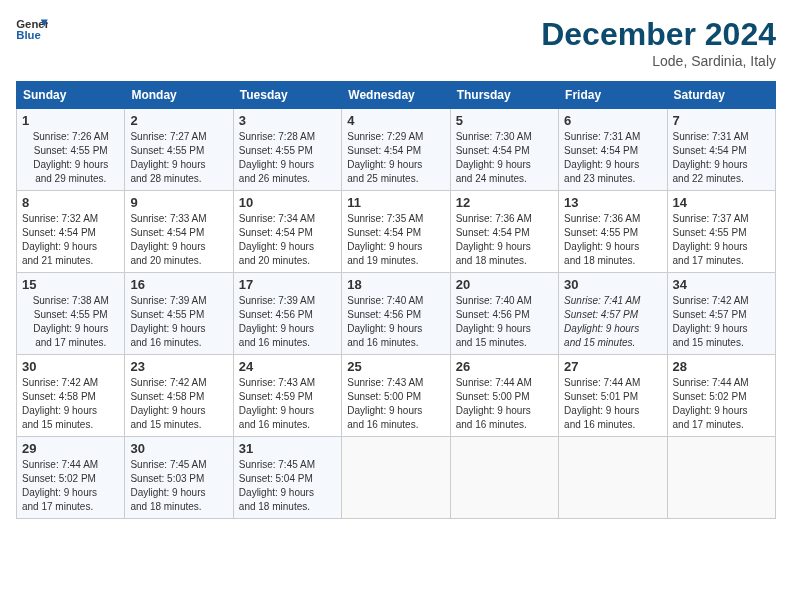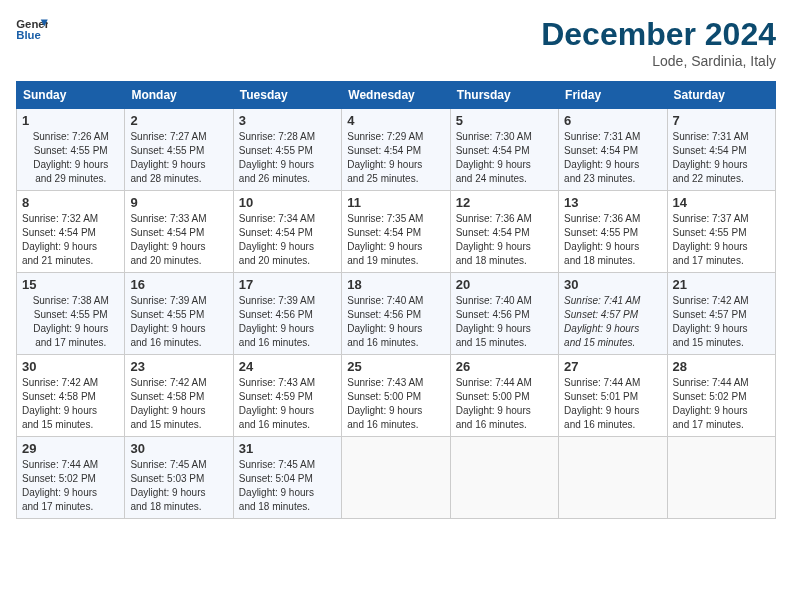--- a/index.html
+++ b/index.html
@@ -250,21 +250,21 @@
 and 15 minutes.</div>
         </td>
         <td>
           <span class="day-num">30</span>
           <div class="day-info" style="white-space: pre-line; font-style: italic;">Sunrise: 7:41 AM
 Sunset: 4:57 PM
 Daylight: 9 hours
 and 15 minutes.</div>
         </td>
         <td>
-          <span class="day-num">21</span>
+          <span class="day-num">34</span>
           <div class="day-info" style="white-space: pre-line;">Sunrise: 7:42 AM
 Sunset: 4:57 PM
 Daylight: 9 hours
 and 15 minutes.</div>
         </td>
       </tr>
       <tr>
         <td>
           <span class="day-num">30</span>
           <div class="day-info" style="white-space: pre-line;">Sunrise: 7:42 AM

